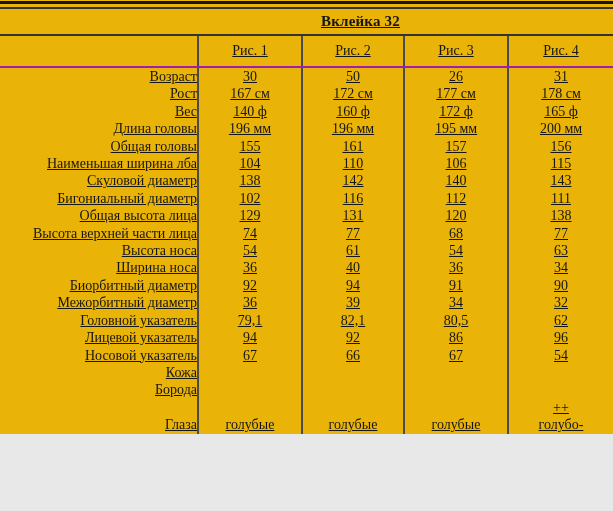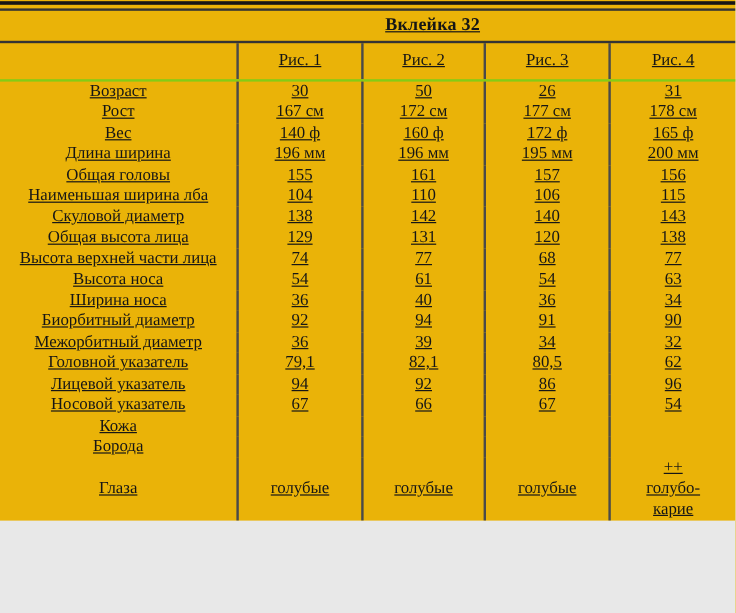--- a/index.html
+++ b/index.html
@@ -36,26 +36,26 @@
   }
   table.grid th, table.grid td {
     padding: 0;
     margin: 0;
     font-weight: normal;
     overflow: hidden;
   }
   .head th {
     height: 30px;
     vertical-align: middle;
-    border-bottom: 2px solid #84cc16;
+    border-bottom: 2px solid #a21caf;
     font-size: 14px;
   }
   .vline { border-left: 2px solid #4a4a4a; }
   td.lbl {
-    text-align: center;
+    text-align: right;
     padding-left: 4px;
     line-height: 17.4px;
     vertical-align: middle;
   }
   td.val {
     text-align: center;
     line-height: 17.4px;
     white-space: pre-line;
     vertical-align: middle;
   }
@@ -107,21 +107,21 @@
           <td class="val vline">178 см</td>
         </tr>
         <tr class="datarow">
           <td class="lbl">Вес</td>
           <td class="val vline">140 ф</td>
           <td class="val vline">160 ф</td>
           <td class="val vline">172 ф</td>
           <td class="val vline">165 ф</td>
         </tr>
         <tr class="datarow">
-          <td class="lbl">Длина ширина</td>
+          <td class="lbl">Длина головы</td>
           <td class="val vline">196 мм</td>
           <td class="val vline">196 мм</td>
           <td class="val vline">195 мм</td>
           <td class="val vline">200 мм</td>
         </tr>
         <tr class="datarow">
           <td class="lbl">Общая головы</td>
           <td class="val vline">155</td>
           <td class="val vline">161</td>
           <td class="val vline">157</td>
@@ -133,20 +133,27 @@
           <td class="val vline">110</td>
           <td class="val vline">106</td>
           <td class="val vline">115</td>
         </tr>
         <tr class="datarow">
           <td class="lbl">Скуловой диаметр</td>
           <td class="val vline">138</td>
           <td class="val vline">142</td>
           <td class="val vline">140</td>
           <td class="val vline">143</td>
+        </tr>
+        <tr class="datarow">
+          <td class="lbl">Бигониальный диаметр</td>
+          <td class="val vline">102</td>
+          <td class="val vline">116</td>
+          <td class="val vline">112</td>
+          <td class="val vline">111</td>
         </tr>
         <tr class="datarow">
           <td class="lbl">Общая высота лица</td>
           <td class="val vline">129</td>
           <td class="val vline">131</td>
           <td class="val vline">120</td>
           <td class="val vline">138</td>
         </tr>
         <tr class="datarow">
           <td class="lbl">Высота верхней части лица</td>

